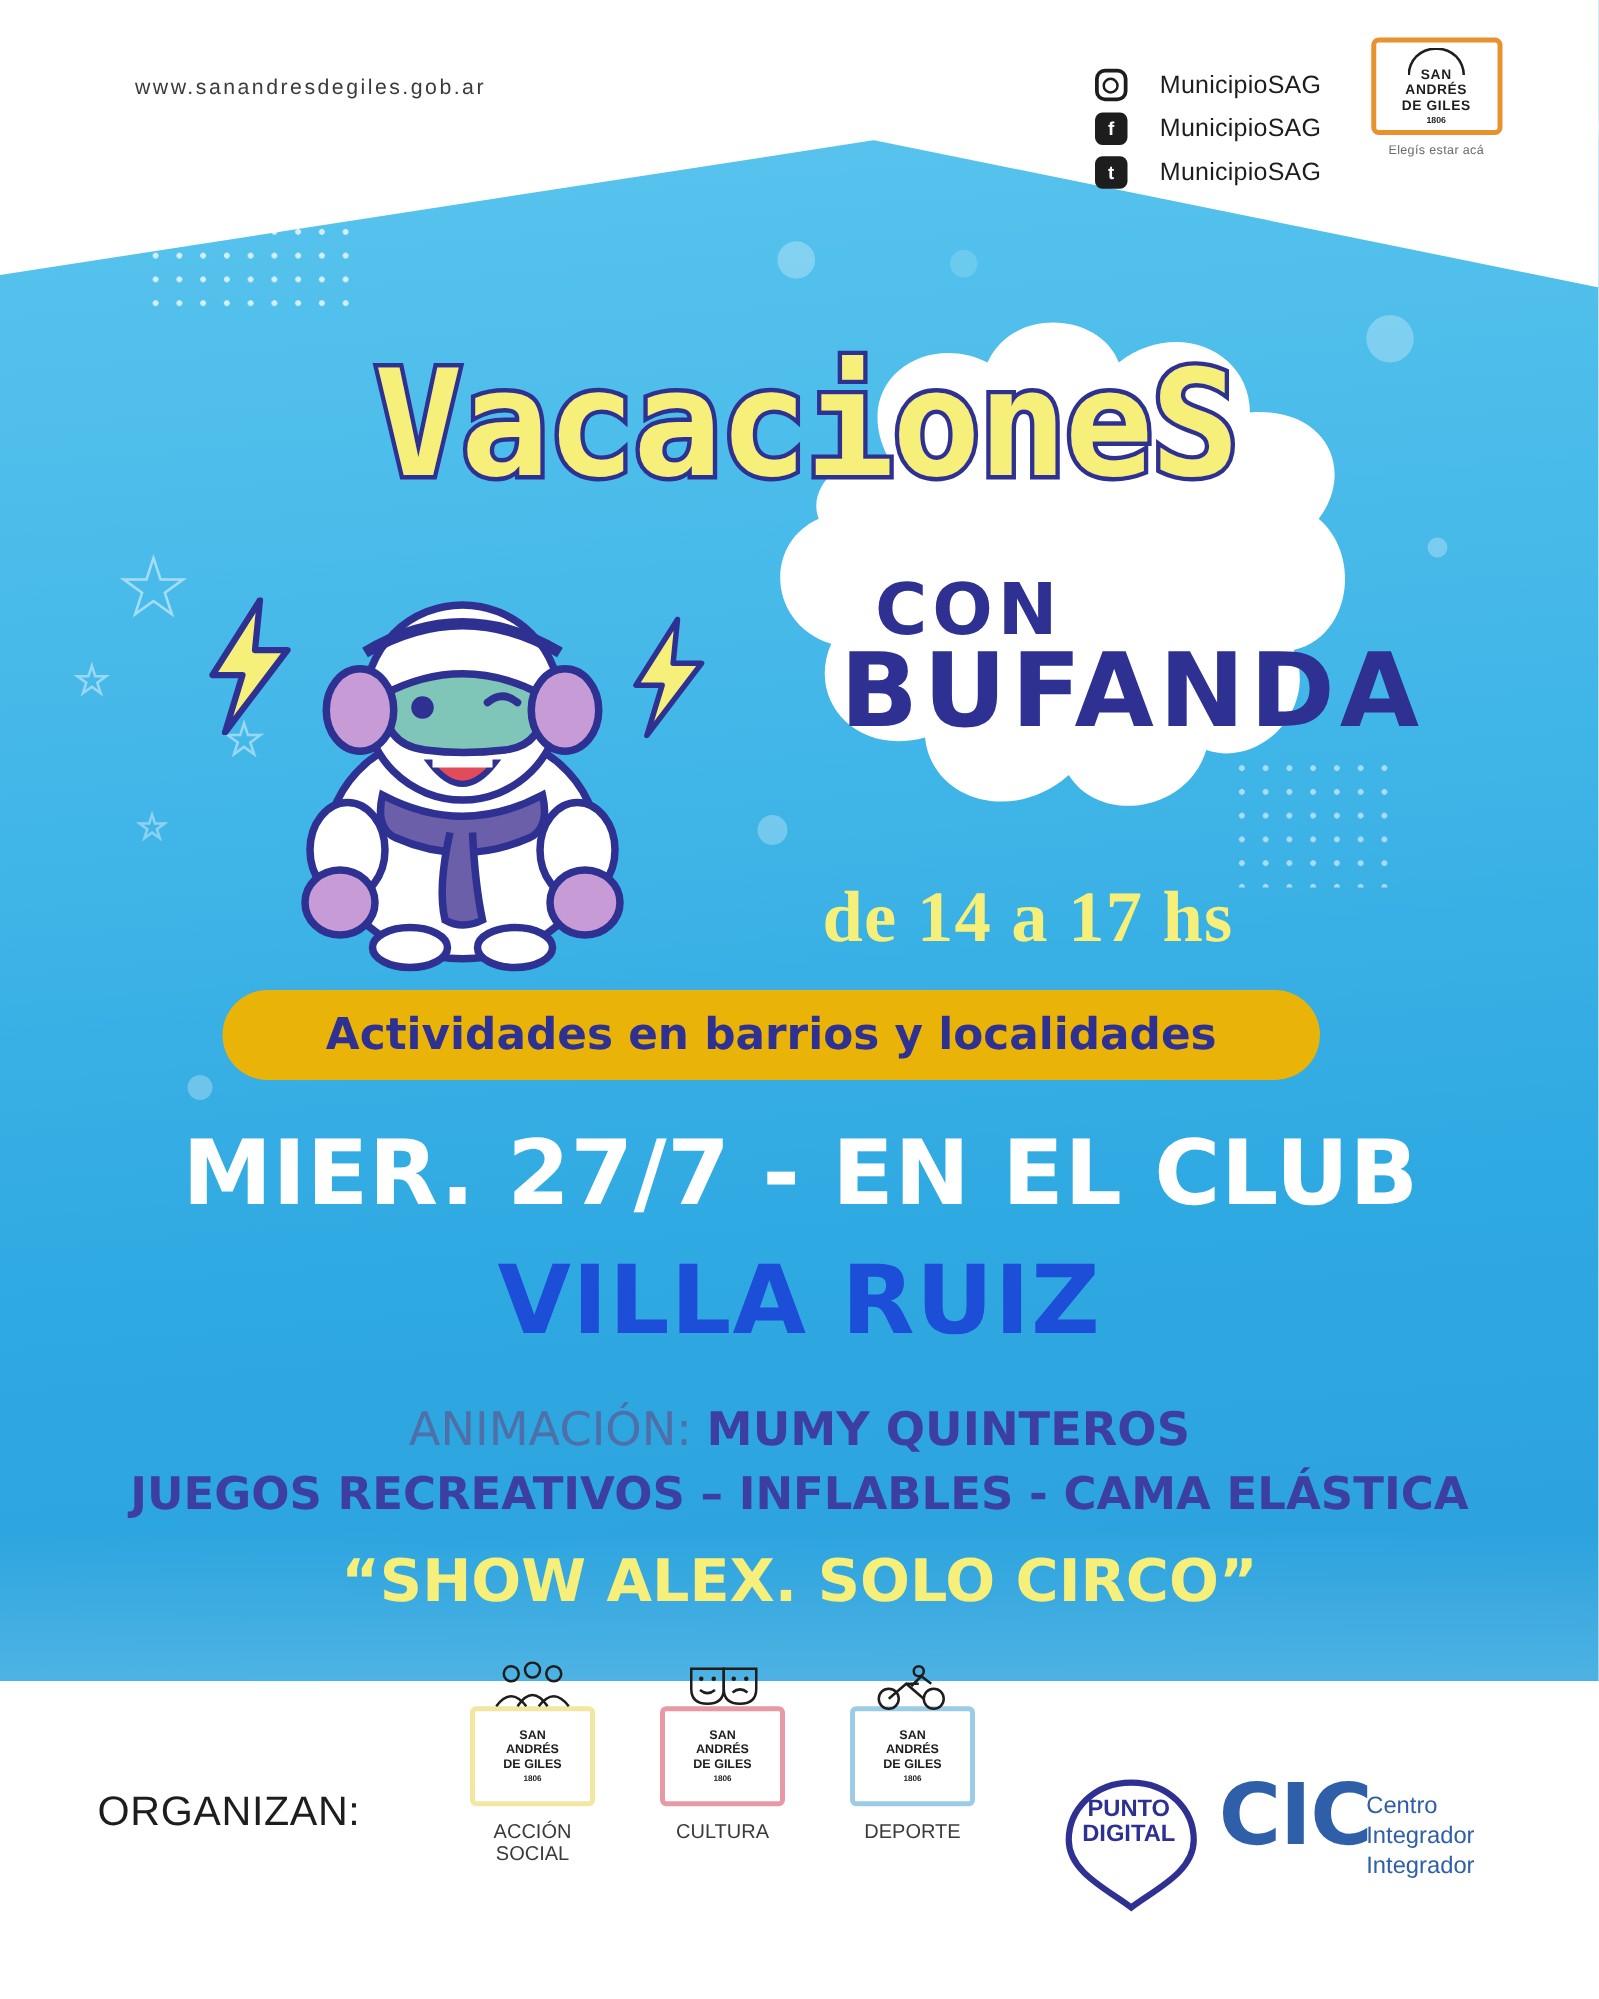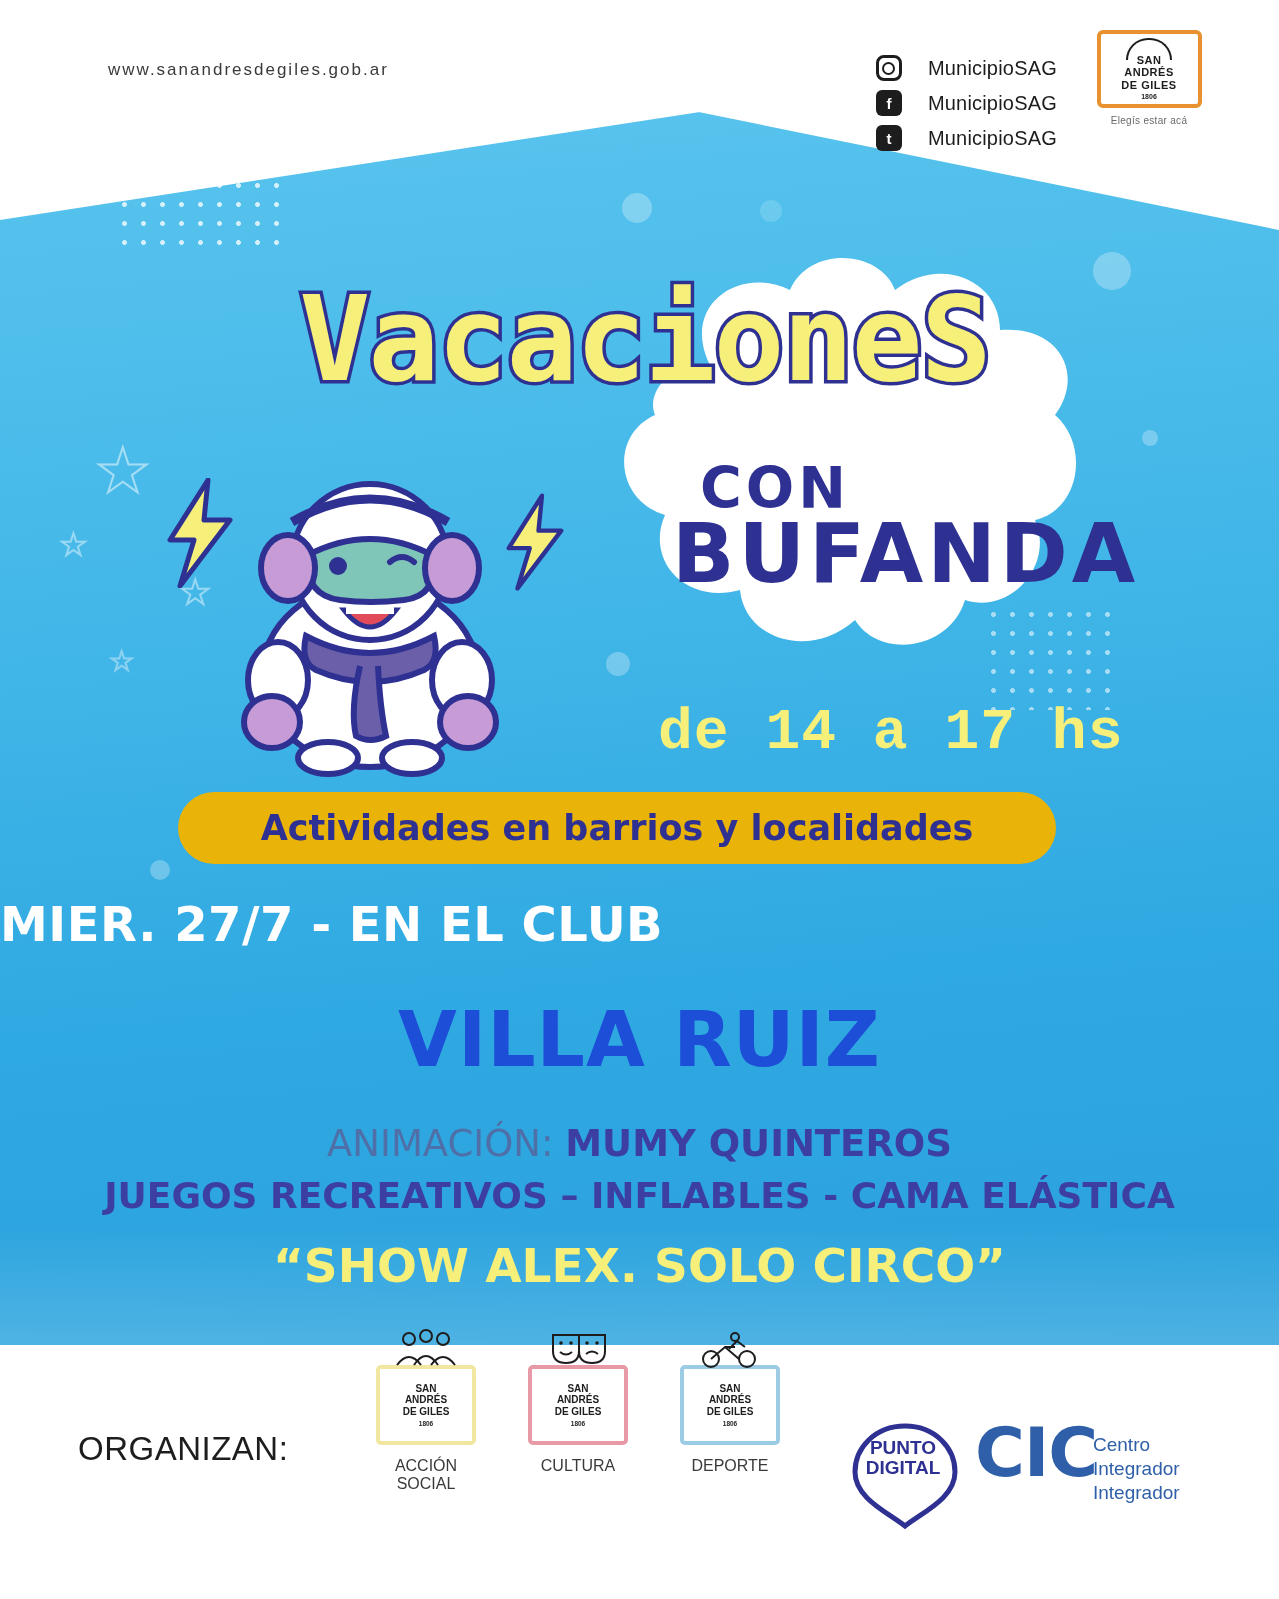--- a/index.html
+++ b/index.html
@@ -141,21 +141,21 @@
   }
   .title-buf {
     position: absolute; left: 672px; top: 226px;
     font-size: 82px; font-weight: 800; color: #2e3192;
     letter-spacing: 4px;
     font-family: "DejaVu Sans", sans-serif;
   }
   .title-hours {
     position: absolute; left: 658px; top: 420px;
     font-size: 58px; font-weight: 700; color: #f6ef7a;
-    font-family: Liberation Mono, monospace;
+    font-family: Liberation Serif, serif;
     letter-spacing: 1px;
   }
 
   
   .yeti { position: absolute; z-index: 16; left: 210px; top: 470px; width: 320px; height: 310px; }
   .bolt { position: absolute; z-index: 17; }
   .bolt.left  { left: 160px; top: 478px; }
   .bolt.right { left: 500px; top: 492px; }
 
   
@@ -166,21 +166,21 @@
     display: flex; align-items: center; justify-content: center;
   }
   .pill-text {
     font-size: 35px; font-weight: 700; color: #2e3192;
     font-family: "DejaVu Sans", sans-serif;
   }
 
   
   .date-line {
     position: absolute; z-index: 18; left: 0; top: 896px; width: 1135px;
-    text-align: left; font-size: 48px; font-weight: 700; color: #ffffff;
+    text-align: right; font-size: 72px; font-weight: 700; color: #ffffff;
     font-family: "DejaVu Sans", sans-serif; letter-spacing: .5px;
   }
   .place {
     position: absolute; z-index: 18; left: 0; top: 995px; width: 1279px;
     text-align: center; font-size: 76px; font-weight: 700; color: #1d4ed8;
     font-family: "DejaVu Sans", sans-serif; letter-spacing: 1px;
   }
   .anim {
     position: absolute; z-index: 18; left: 0; top: 1122px; width: 1279px;
     text-align: center; font-size: 37px; color: #3d3fa0;

